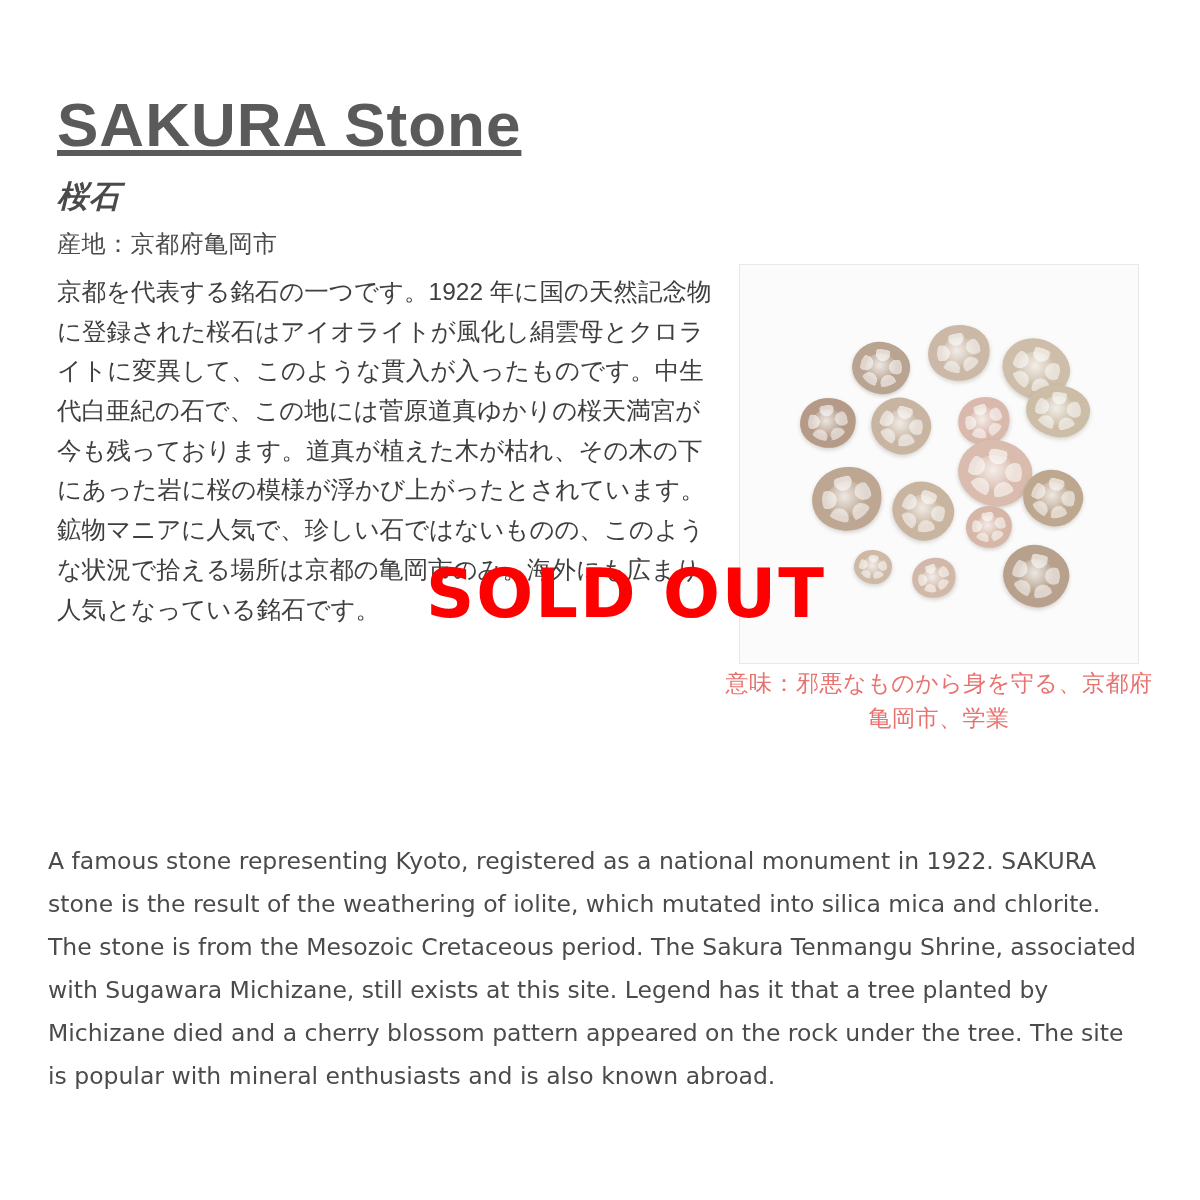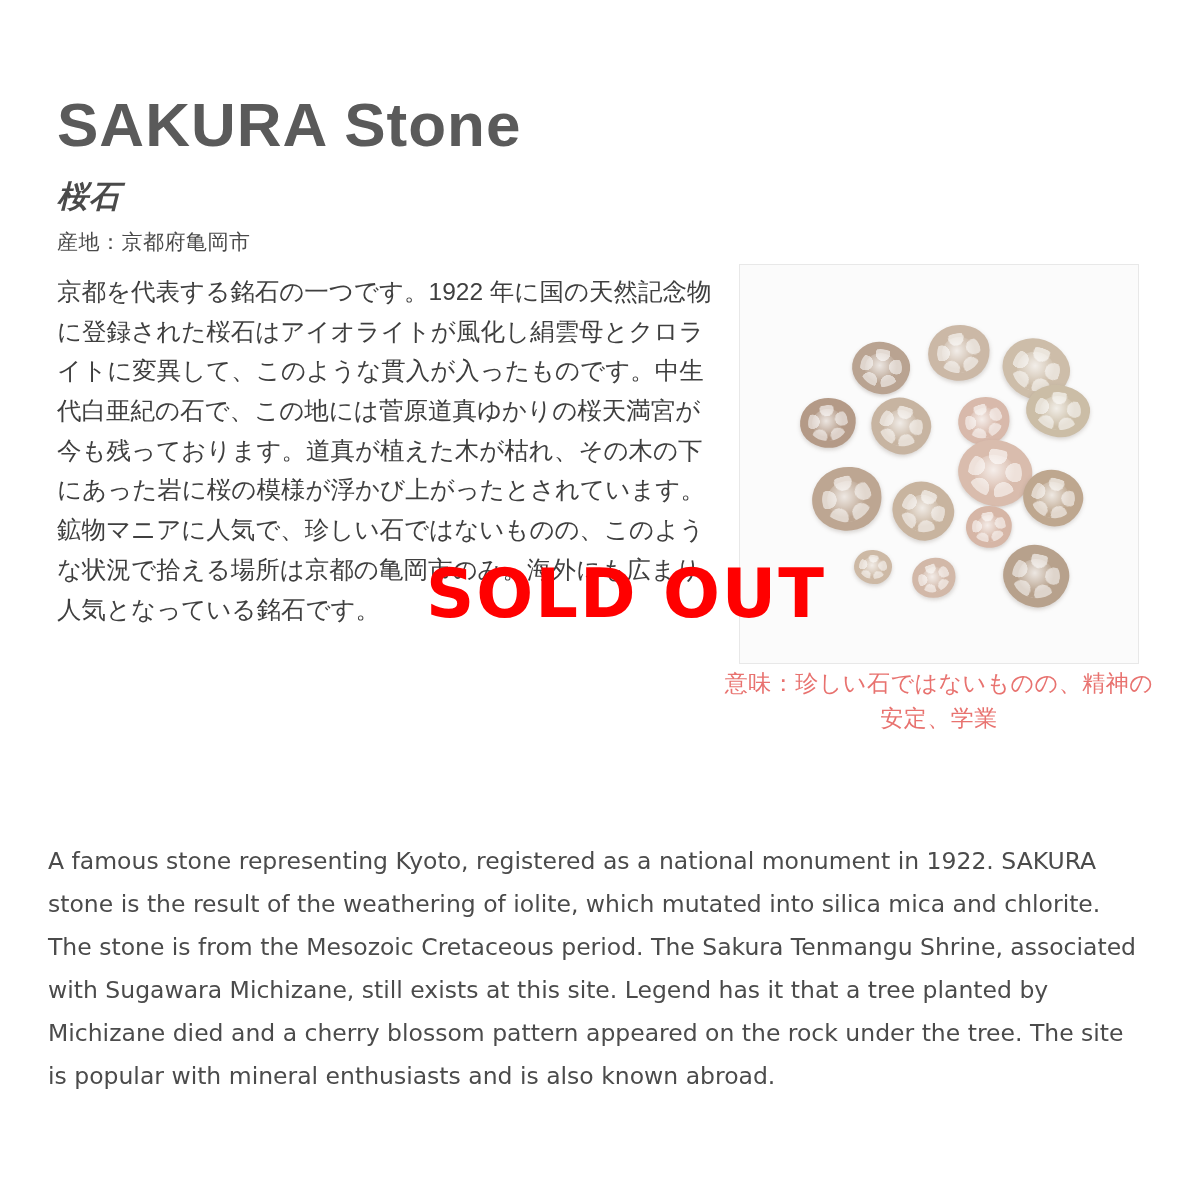--- a/index.html
+++ b/index.html
@@ -26,36 +26,37 @@
   .title-en {
     position: absolute;
     left: 57px;
     top: 92px;
     font-size: 62px;
     font-weight: bold;
     letter-spacing: 1px;
     color: #5a5a5a;
     line-height: 1.05;
     white-space: nowrap;
+    text-decoration: underline;
   }
   .title-jp {
     position: absolute;
     left: 57px;
     top: 176px;
     font-size: 31px;
     font-weight: bold;
     color: #4a4a4a;
     letter-spacing: 1px;
     font-style: italic;
   }
   .origin-jp {
     position: absolute;
     left: 57px;
     top: 228px;
-    font-size: 21px;
+    font-size: 24px;
     color: #4a4a4a;
     letter-spacing: 0.5px;
   }
 
   
   .body-jp {
     position: absolute;
     left: 57px;
     top: 272px;
     width: 655px;
@@ -171,17 +172,17 @@
       <div class="stone petal" style="left:226px; top:241px; width:46px; height:42px; background:#d6b6a6; transform:rotate(-8deg);"></div>
       <div class="stone petal" style="left:283px; top:205px; width:60px; height:56px; background:#bea78f; transform:rotate(14deg);"></div>
       <div class="stone petal" style="left:114px; top:285px; width:38px; height:34px; background:#cdb9a5; transform:rotate(4deg);"></div>
       <div class="stone petal" style="left:172px; top:293px; width:44px; height:40px; background:#d2b8a8; transform:rotate(-20deg);"></div>
       <div class="stone petal" style="left:263px; top:280px; width:66px; height:62px; background:#b7a18c; transform:rotate(12deg);"></div>
     </div>
   </div>
 
   <div class="sold-out">SOLD OUT</div>
 
-  <div class="caption-jp">意味：珍しい石ではないものの、精神の安定、学業</div>
+  <div class="caption-jp">意味：邪悪なものから身を守る、京都府亀岡市、学業</div>
 
   <div class="body-en">A famous stone representing Kyoto, registered as a national monument in 1922. SAKURA stone is the result of the weathering of iolite, which mutated into silica mica and chlorite. The stone is from the Mesozoic Cretaceous period. The Sakura Tenmangu Shrine, associated with Sugawara Michizane, still exists at this site. Legend has it that a tree planted by Michizane died and a cherry blossom pattern appeared on the rock under the tree. The site is popular with mineral enthusiasts and is also known abroad.</div>
 
 </div>
 
 </body></html>

